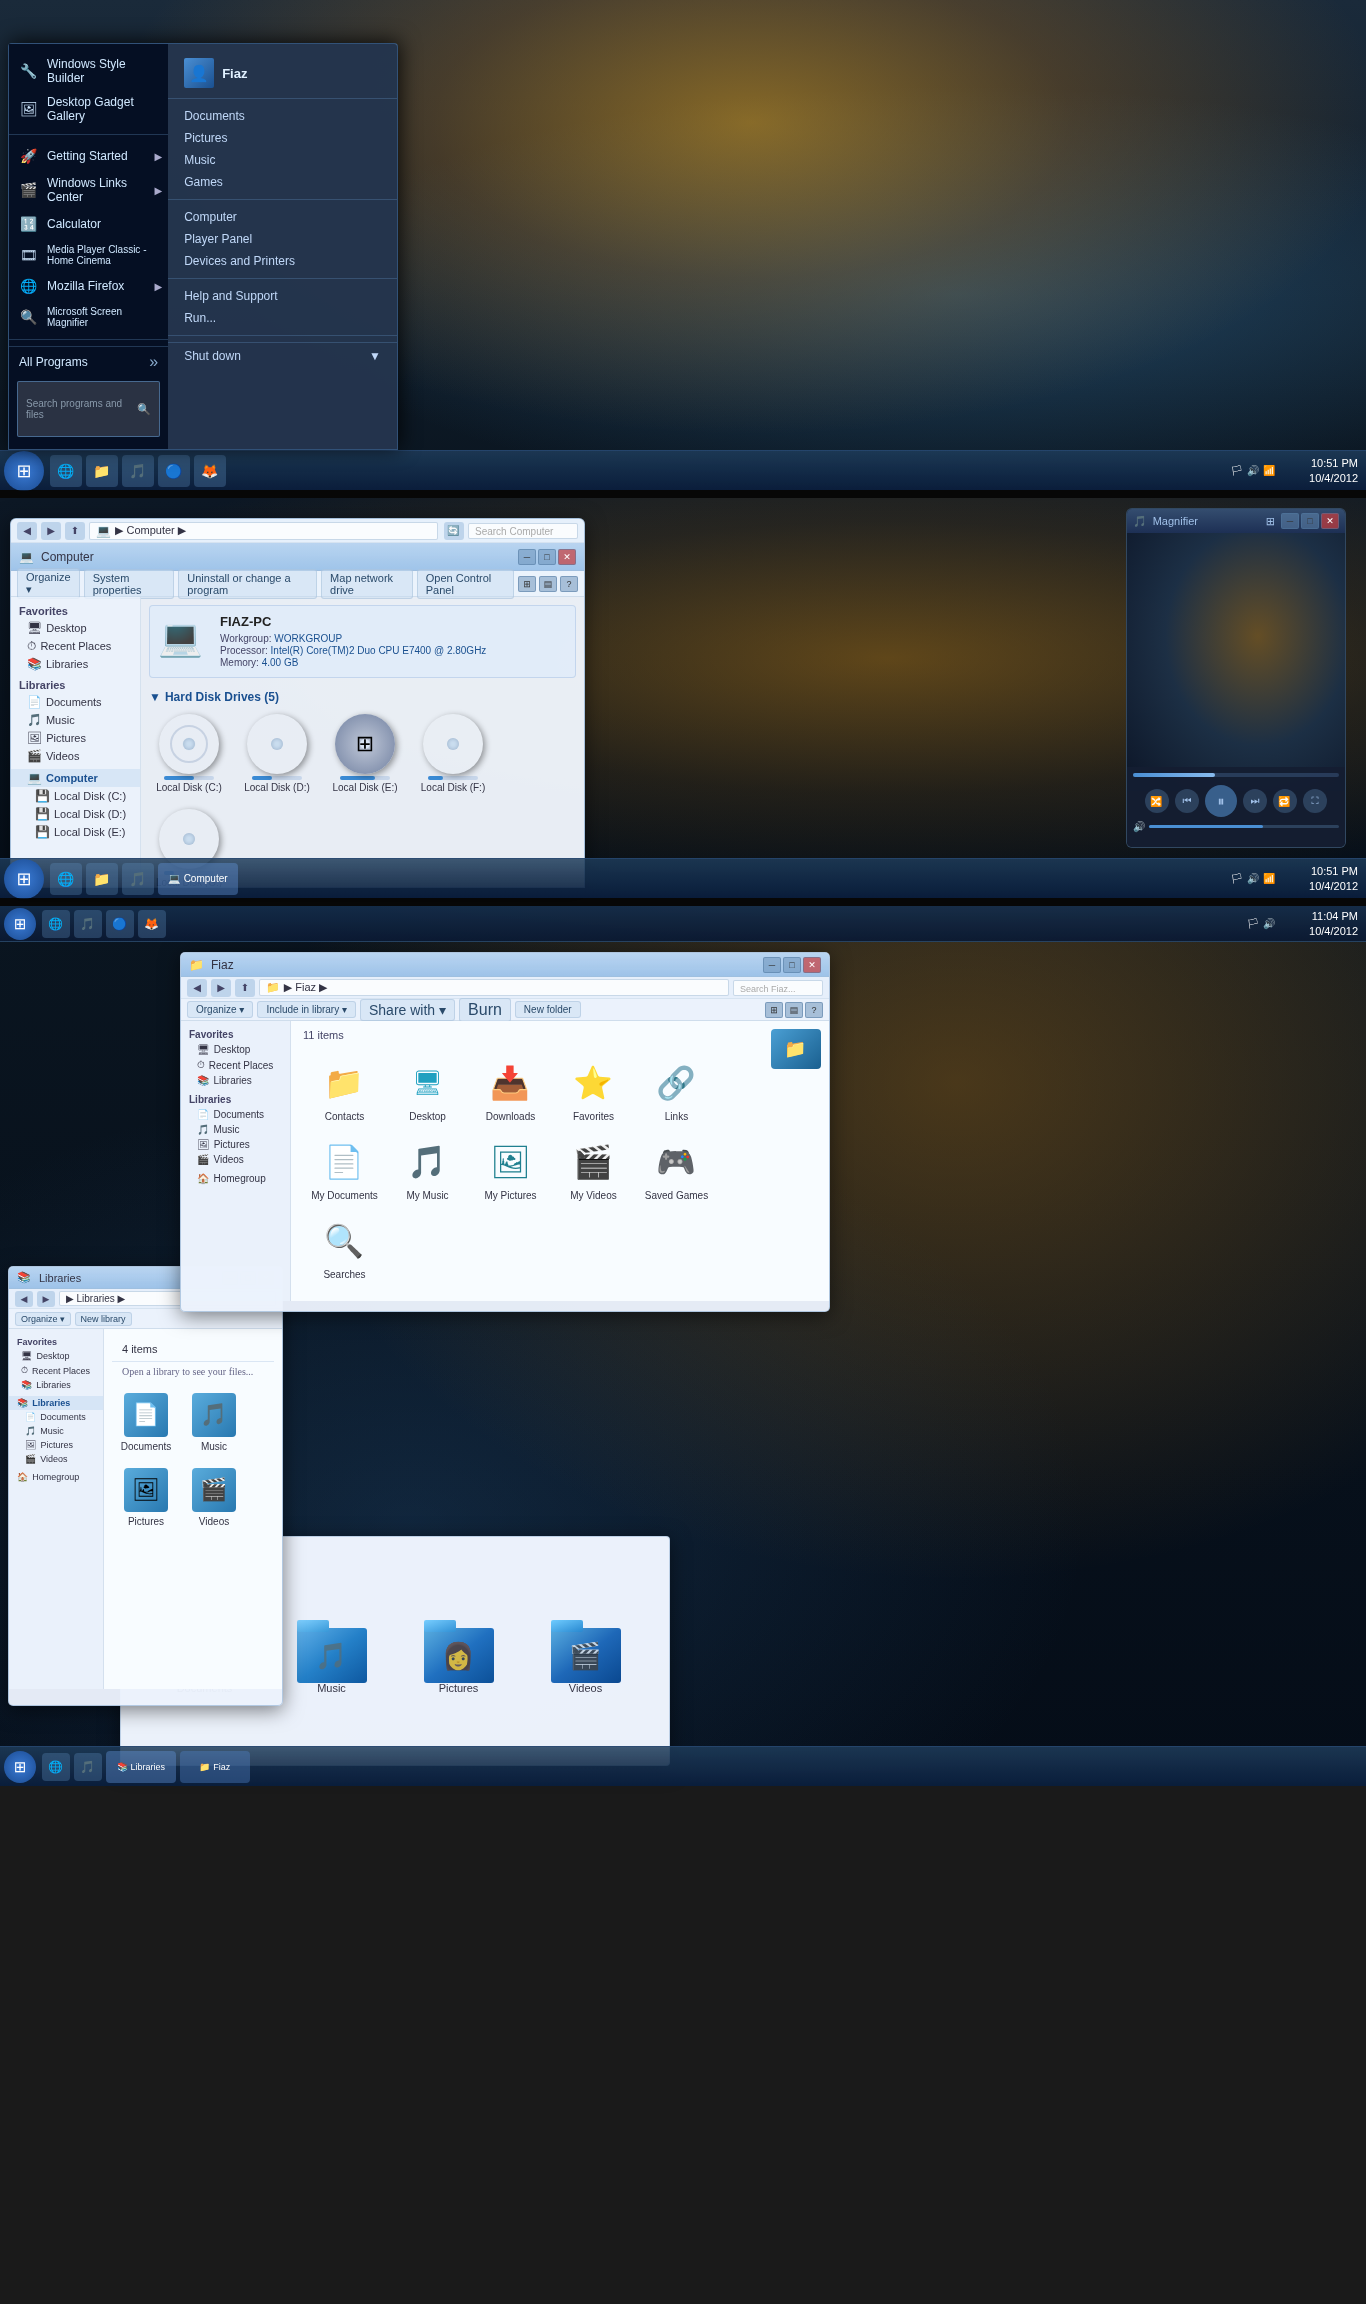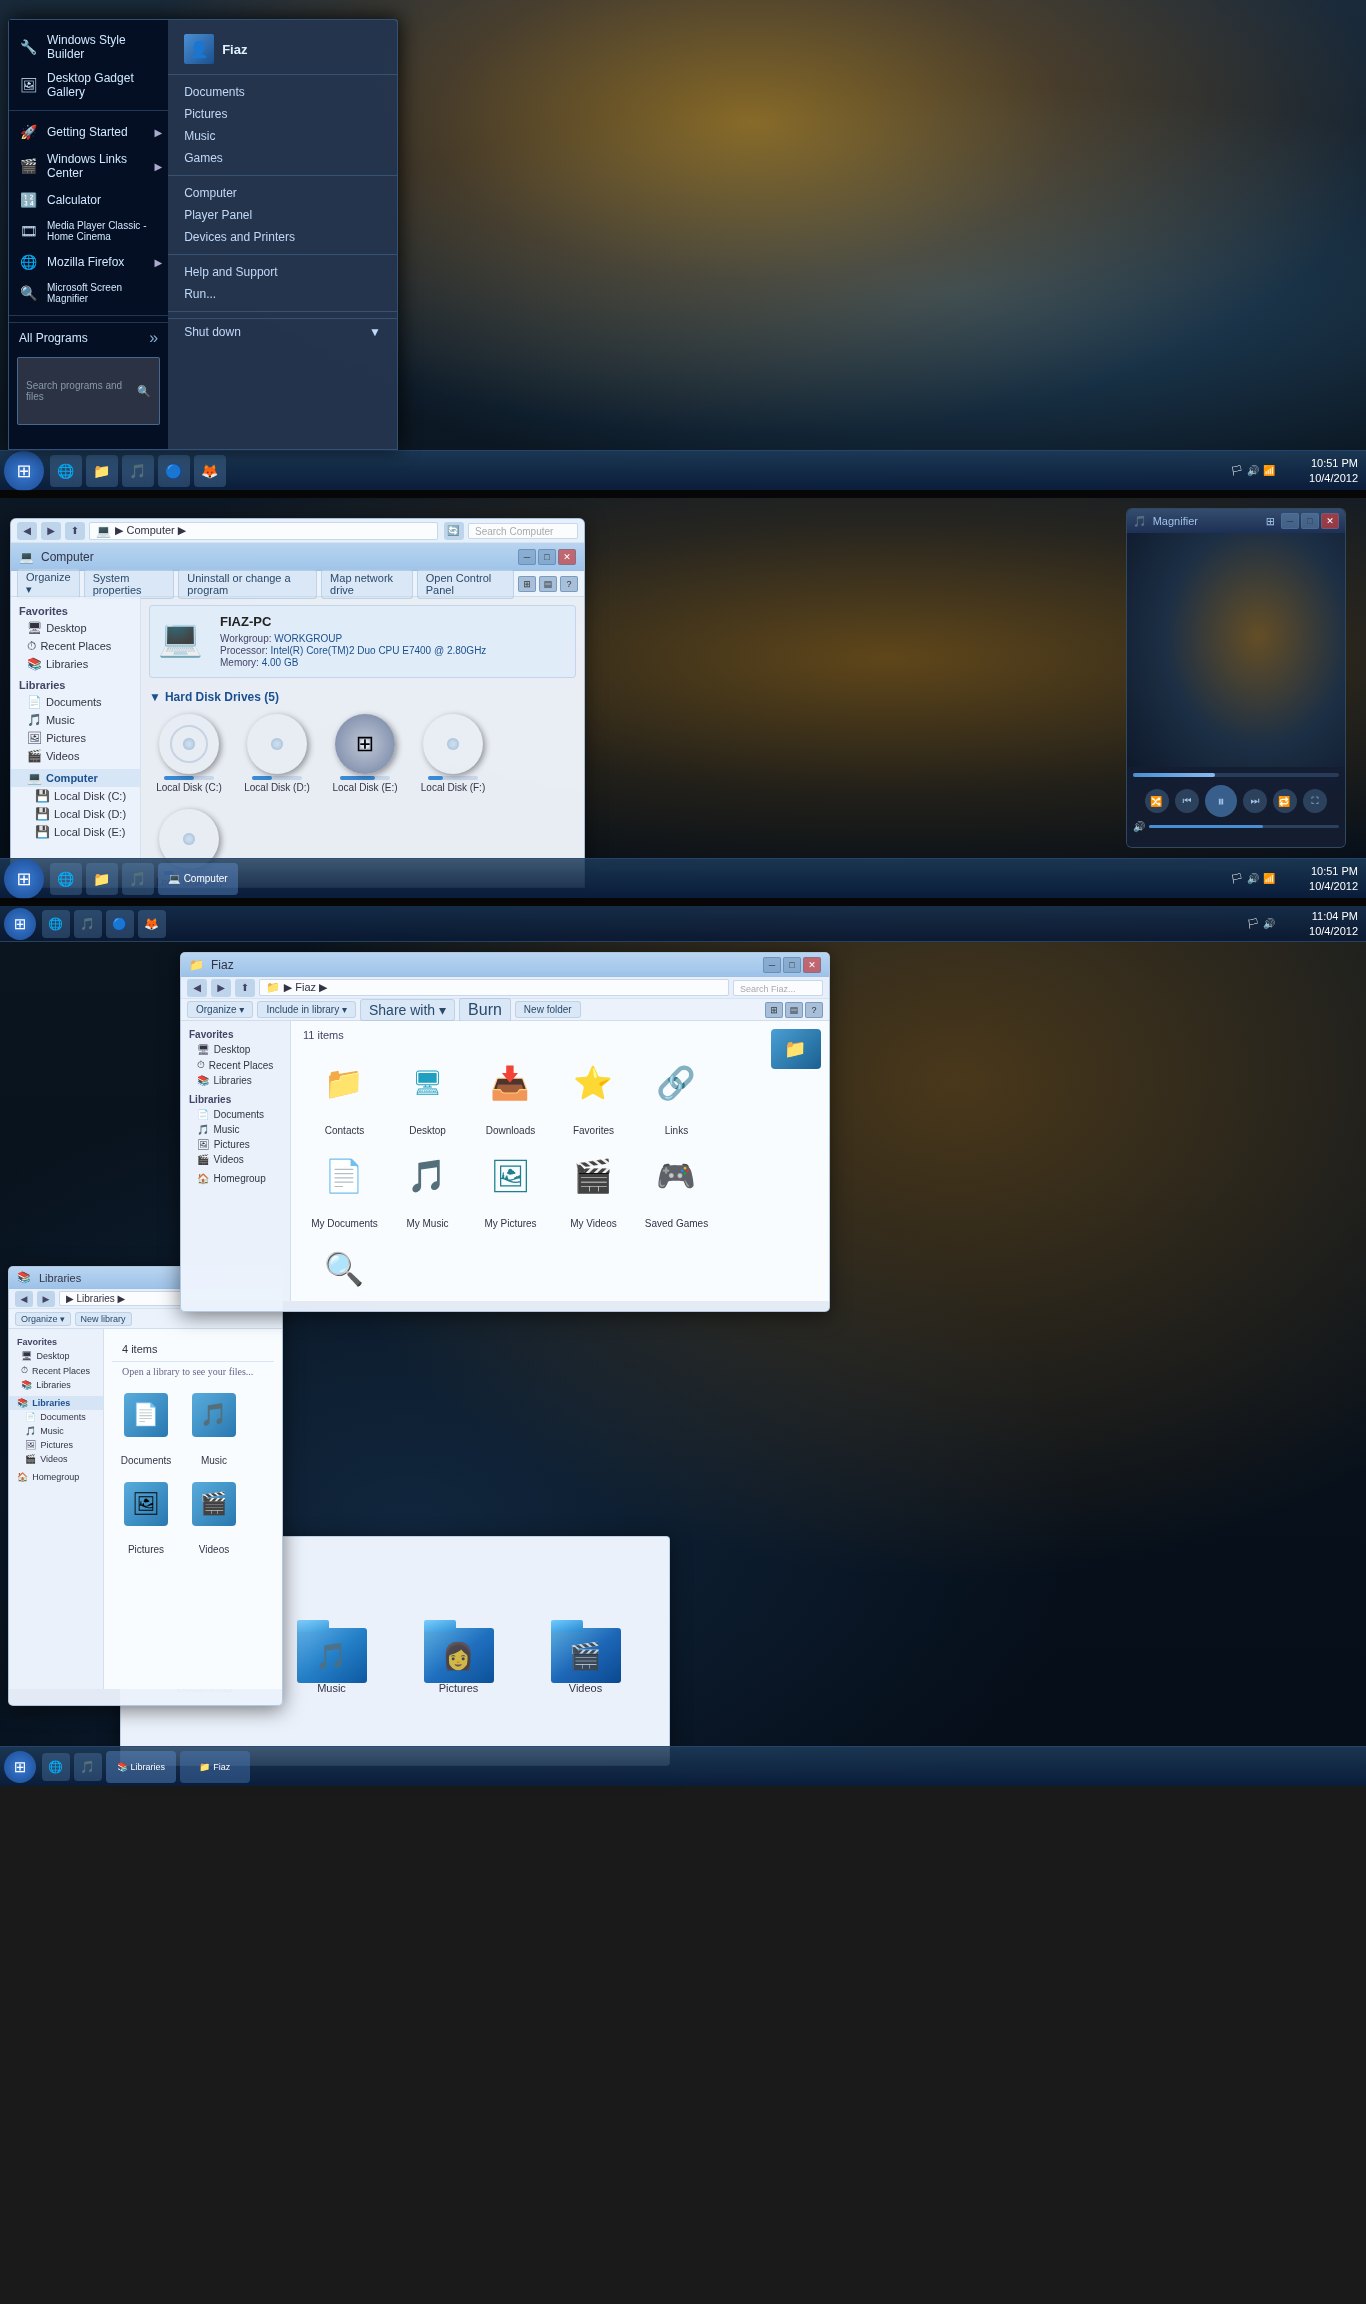--- a/index.html
+++ b/index.html
@@ -145,22 +145,22 @@
       color: #d0e8ff;
       font-size: 12px;
       cursor: pointer;
       border-top: 1px solid rgba(100,150,200,0.3);
       margin-top: 4px;
     }
     .start-search-box {
       background: rgba(255,255,255,0.15);
       border: 1px solid rgba(100,160,220,0.5);
       border-radius: 2px;
-      margin: 4px 8px 16px;
-      padding: 22px 8px;
+      margin: 4px 8px 4px;
+      padding: 16px 8px;
       color: #aac;
       font-size: 11px;
       display: flex; align-items: center; justify-content: space-between;
     }
     .shutdown-bar {
       border-top: 1px solid rgba(100,150,200,0.3);
       padding: 6px 16px;
       display: flex; align-items: center; justify-content: space-between;
       color: #c0d8f8;
       font-size: 12px;
@@ -511,21 +511,21 @@
     }
     .explorer-icon-img {
       width: 48px; height: 48px;
       font-size: 32px;
       display: flex; align-items: center; justify-content: center;
     }
     .explorer-icon-label {
       font-size: 10px;
       color: #334;
       text-align: center;
-      margin-top: 18px;
+      margin-top: 4px;
     }
 
     
     .folder-blue { color: #3080d0; }
     .folder-cyan { color: #20a0c0; }
     .folder-teal { color: #208090; }
 
     
     .lib-info {
       padding: 6px 10px;

